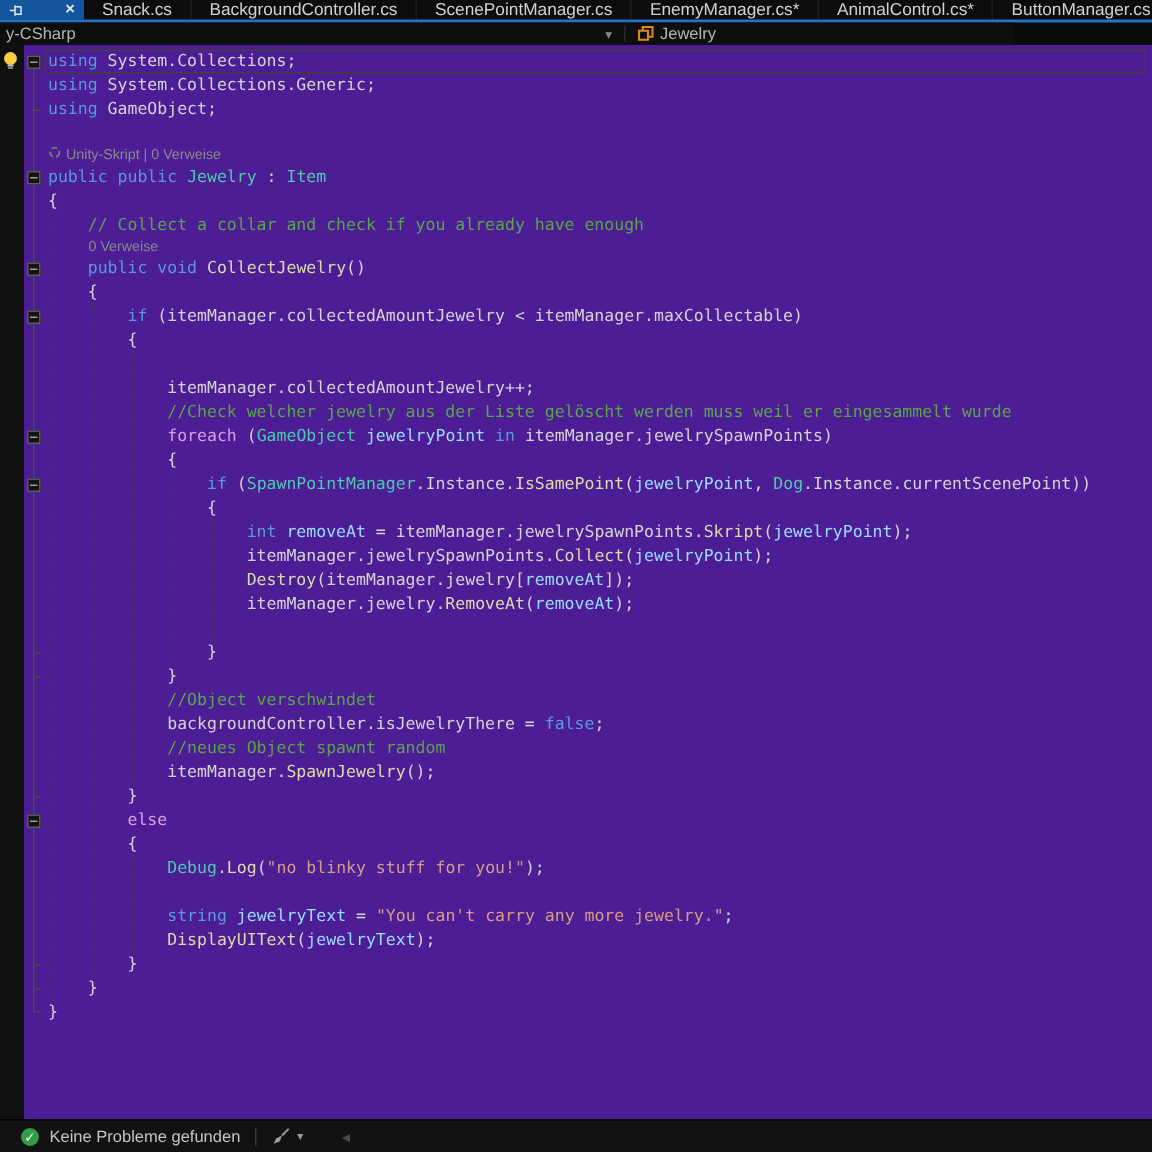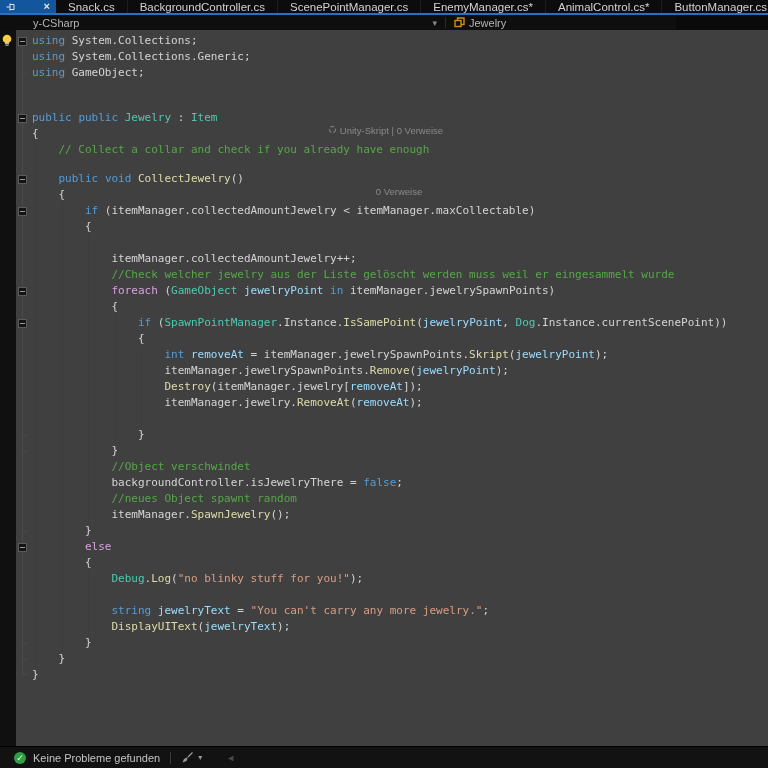--- a/index.html
+++ b/index.html
@@ -16,39 +16,39 @@
   .close-icon { color:#e8e8e8; font-size:11px; line-height:11px; font-weight:bold; }
   .tab { height:13px; display:flex; align-items:center; padding:7px 12px;
          border-right:1px solid #1d1d1d; color:#d2d2d2; font-size:11.5px;
          white-space:nowrap; }
   .tab-underline { position:absolute; left:0; top:13px; width:768px; height:2px;
          background:#2572c4; }
 
   
   .navbar { position:absolute; left:0; top:15px; width:676px; height:15px;
             background:#0e0e0e; display:flex; align-items:center;
-            font-size:11px; color:#b5b5b5;padding-left:29px; }
+            font-size:11px; color:#b5b5b5; }
   .nav-project { width:412px; height:15px; display:flex; align-items:center;
             justify-content:space-between; padding:0 4px; }
   .nav-caret { color:#8a8a8a; font-size:9px; }
   .nav-divider { width:1px; height:11px; background:#2a2a2a; margin:0 4px; }
   .nav-member { display:flex; align-items:center; gap:4px; padding:0 4px; height:15px; }
 
   
   .editor { position:absolute; left:0; top:30px; width:768px; height:716px;
-            background:#404040; }
+            background:#4c1d95; }
   .glyph-strip { position:absolute; left:0; top:0; width:16px; height:716px;
             background:#101010; }
   .outline-vline { position:absolute; left:22px; width:1px; background:#4a4a4a; }
   .outline-tick { position:absolute; left:22px; width:5px; height:1px; background:#4a4a4a; }
   .indent-guide { position:absolute; width:0; border-left:1px dotted #3a3a3a; }
 
   #code-lines { position:absolute; left:0; top:3px; width:768px; }
   .line { position:relative; height:16px; display:flex; align-items:center; }
-  .lens-line { height:13px;flex-direction:column; }
+  .lens-line { height:13px; }
   .gmargin { width:16px; flex:none; height:100%; position:relative; }
   .gmargin svg { position:absolute; left:1px; top:1px; }
   .omargin { width:13px; flex:none; height:100%; position:relative; }
   .fold { position:absolute; left:2px; top:3.5px; width:9px; height:9px;
           border:1px solid #5a5a5a; background:#141414; }
   .fold::after { content:""; position:absolute; left:1px; right:1px; top:3px;
           border-top:1px solid #9a9a9a; }
   .content { white-space:pre; font-family:"DejaVu Sans Mono", monospace;
           font-size:11px; line-height:16px; padding-left:3px; }
   .lens-text { font-family:"Liberation Sans", sans-serif; font-size:9.5px;
@@ -258,21 +258,21 @@
         <span class="content"><span class="tk-p">                {</span></span>
       </div>
       <div class="line">
         <span class="gmargin"></span>
         <span class="omargin"></span>
         <span class="content"><span class="tk-p">                    </span><span class="tk-k">int</span><span class="tk-p"> </span><span class="tk-v">removeAt</span><span class="tk-p"> = itemManager.jewelrySpawnPoints.</span><span class="tk-m">Skript</span><span class="tk-p">(</span><span class="tk-v">jewelryPoint</span><span class="tk-p">);</span></span>
       </div>
       <div class="line">
         <span class="gmargin"></span>
         <span class="omargin"></span>
-        <span class="content"><span class="tk-p">                    itemManager.jewelrySpawnPoints.</span><span class="tk-m">Remove</span><span class="tk-p">(</span><span class="tk-v">jewelryPoint</span><span class="tk-p">);</span></span>
+        <span class="content"><span class="tk-p">                    itemManager.jewelrySpawnPoints.</span><span class="tk-m">Collect</span><span class="tk-p">(</span><span class="tk-v">jewelryPoint</span><span class="tk-p">);</span></span>
       </div>
       <div class="line">
         <span class="gmargin"></span>
         <span class="omargin"></span>
         <span class="content"><span class="tk-p">                    </span><span class="tk-m">Destroy</span><span class="tk-p">(itemManager.jewelry[</span><span class="tk-v">removeAt</span><span class="tk-p">]);</span></span>
       </div>
       <div class="line">
         <span class="gmargin"></span>
         <span class="omargin"></span>
         <span class="content"><span class="tk-p">                    itemManager.jewelry.</span><span class="tk-m">RemoveAt</span><span class="tk-p">(</span><span class="tk-v">removeAt</span><span class="tk-p">);</span></span>

